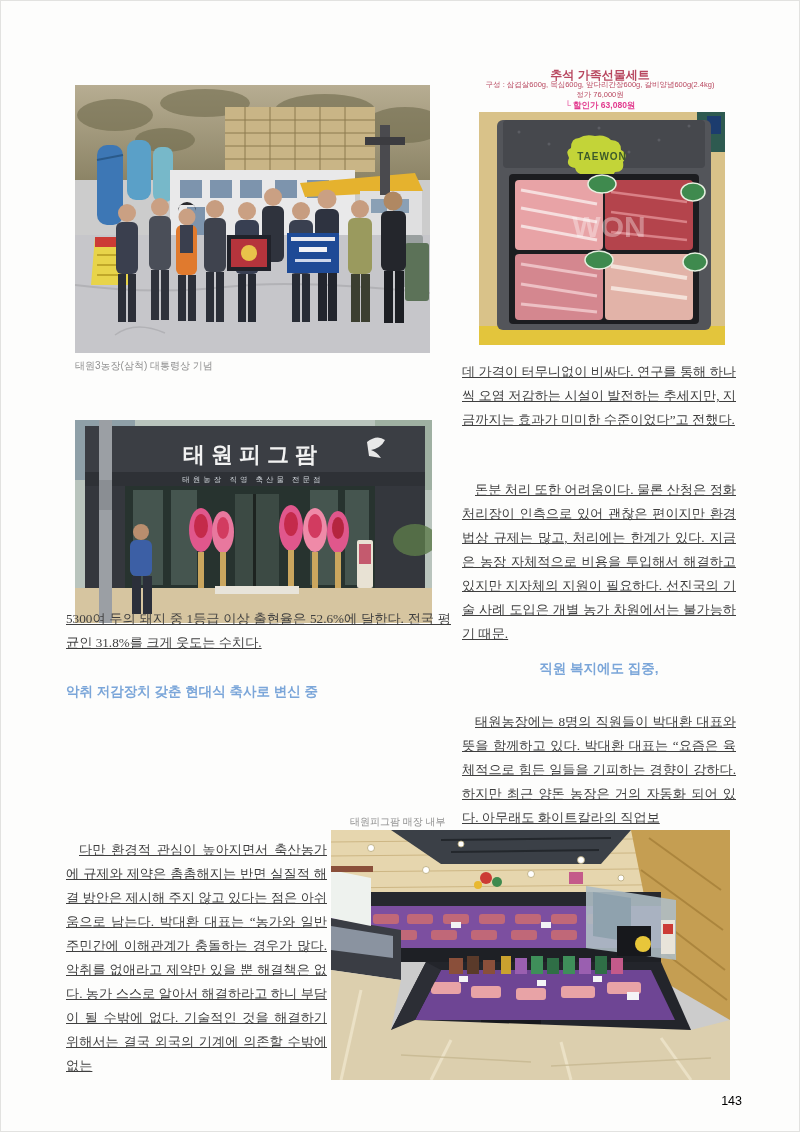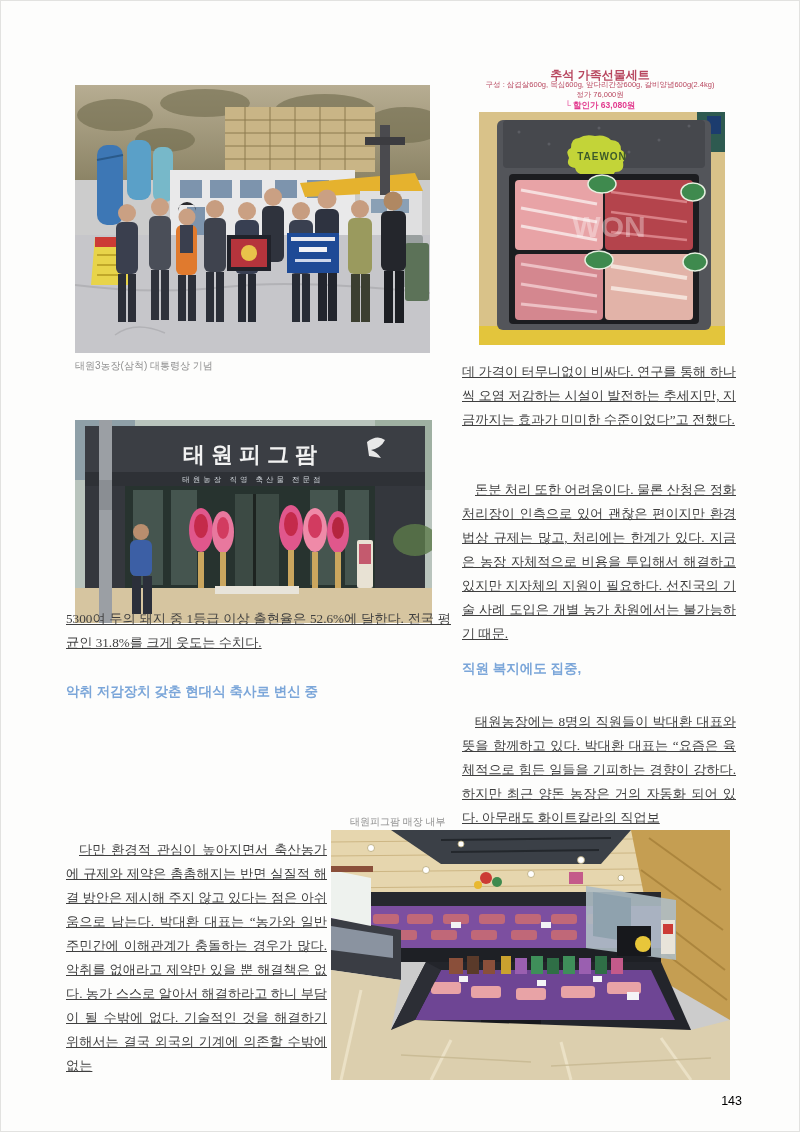--- a/index.html
+++ b/index.html
@@ -339,21 +339,21 @@
       </g>
 
       <text x="130" y="125" font-family="Liberation Sans, DejaVu Sans, sans-serif" font-size="30" font-weight="bold" fill="#ffffff" opacity="0.35" text-anchor="middle">WON</text>
     </svg>
   </div>
 
   <div class="body-text" style="left:462px;top:360px;width:274px;">데 가격이 터무니없이 비싸다. 연구를 통해 하나씩 오염 저감하는 시설이 발전하는 추세지만, 지금까지는 효과가 미미한 수준이었다”고 전했다.</div>
 
   <div class="body-text indent" style="left:462px;top:478px;width:274px;">돈분 처리 또한 어려움이다. 물론 산청은 정화처리장이 인측으로 있어 괜찮은 편이지만 환경법상 규제는 많고, 처리에는 한계가 있다. 지금은 농장 자체적으로 비용을 투입해서 해결하고 있지만 지자체의 지원이 필요하다. 선진국의 기술 사례 도입은 개별 농가 차원에서는 불가능하기 때문.</div>
 
-  <div class="blue-head" style="left:462px;top:658px;width:274px;">
+  <div class="blue-head" style="left:462px;top:658px;width:274px;text-align:center;">
     <div>직원 복지에도 집중,</div>
   </div>
 
   <div class="body-text indent" style="left:462px;top:710px;width:274px;">태원농장에는 8명의 직원들이 박대환 대표와 뜻을 함께하고 있다. 박대환 대표는 “요즘은 육체적으로 힘든 일들을 기피하는 경향이 강하다. 하지만 최근 양돈 농장은 거의 자동화 되어 있다. 아무래도 화이트칼라의 직업보</div>
 
   <div class="caption" style="left:350px;top:815px;">태원피그팜 매장 내부</div>
   <div class="photo" style="left:331px;top:830px;width:399px;height:250px;">
     <svg viewBox="0 0 399 250" preserveAspectRatio="none">
 
       <rect x="0" y="0" width="399" height="70" fill="#e6d6ae"></rect>

